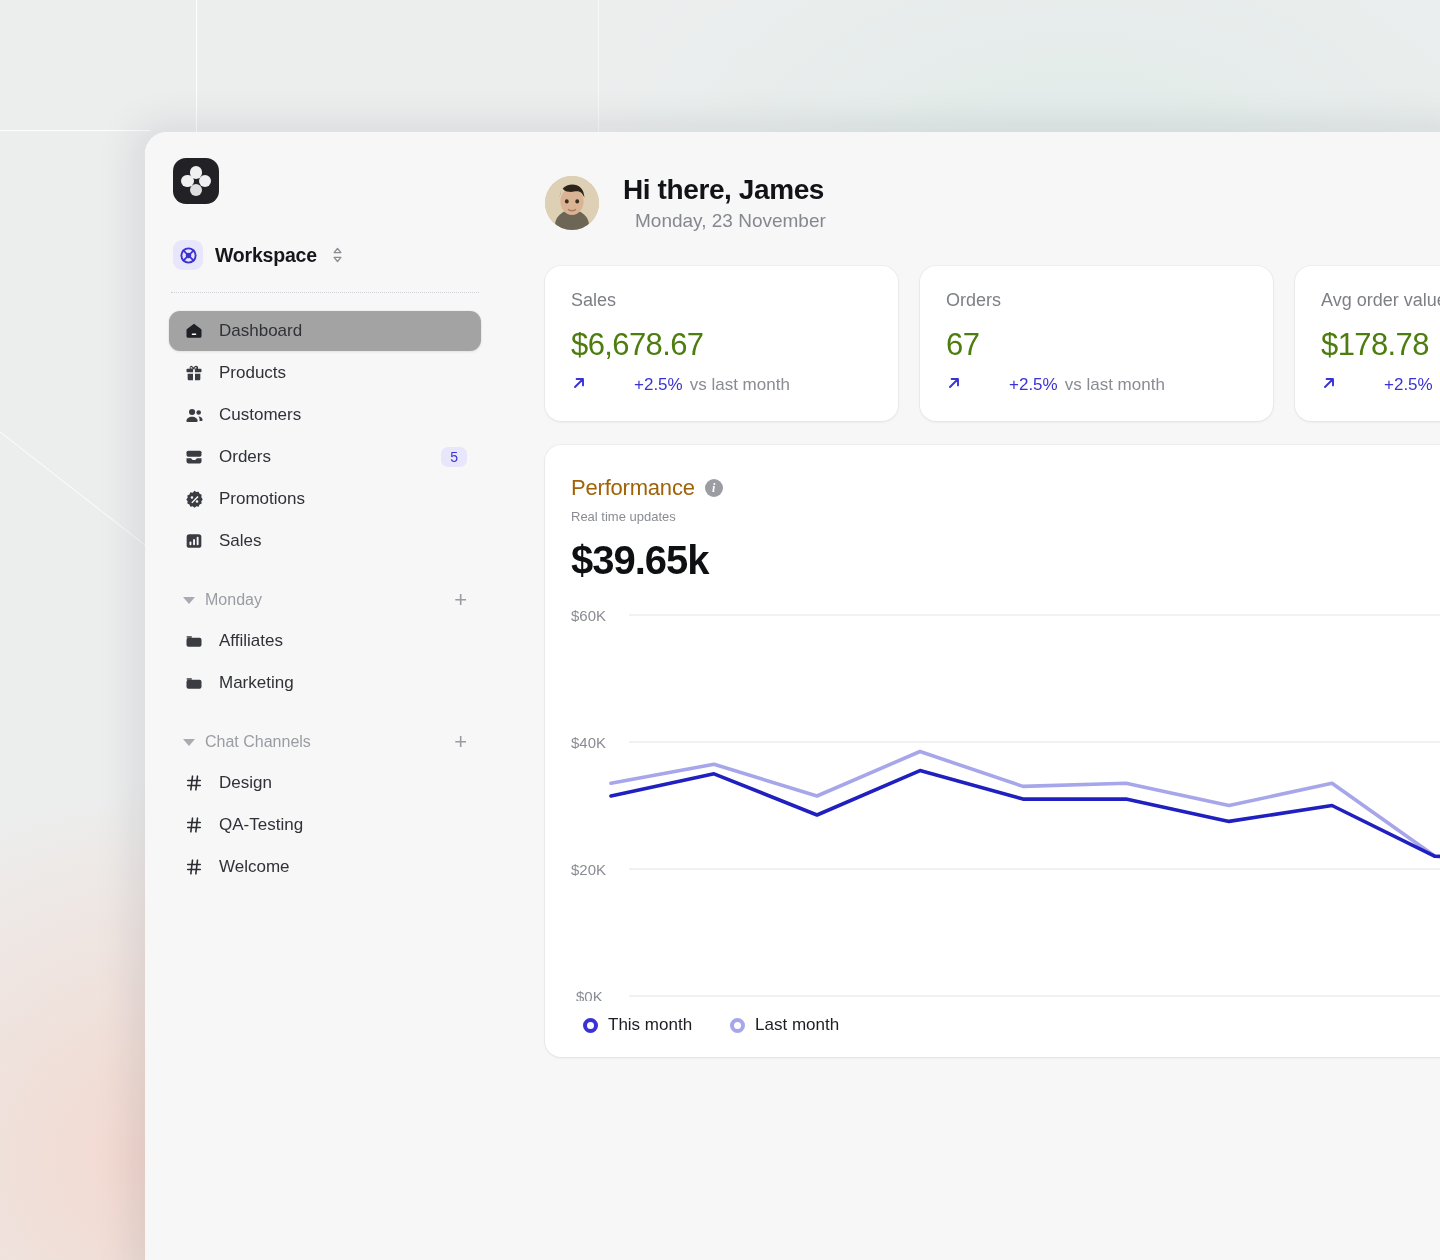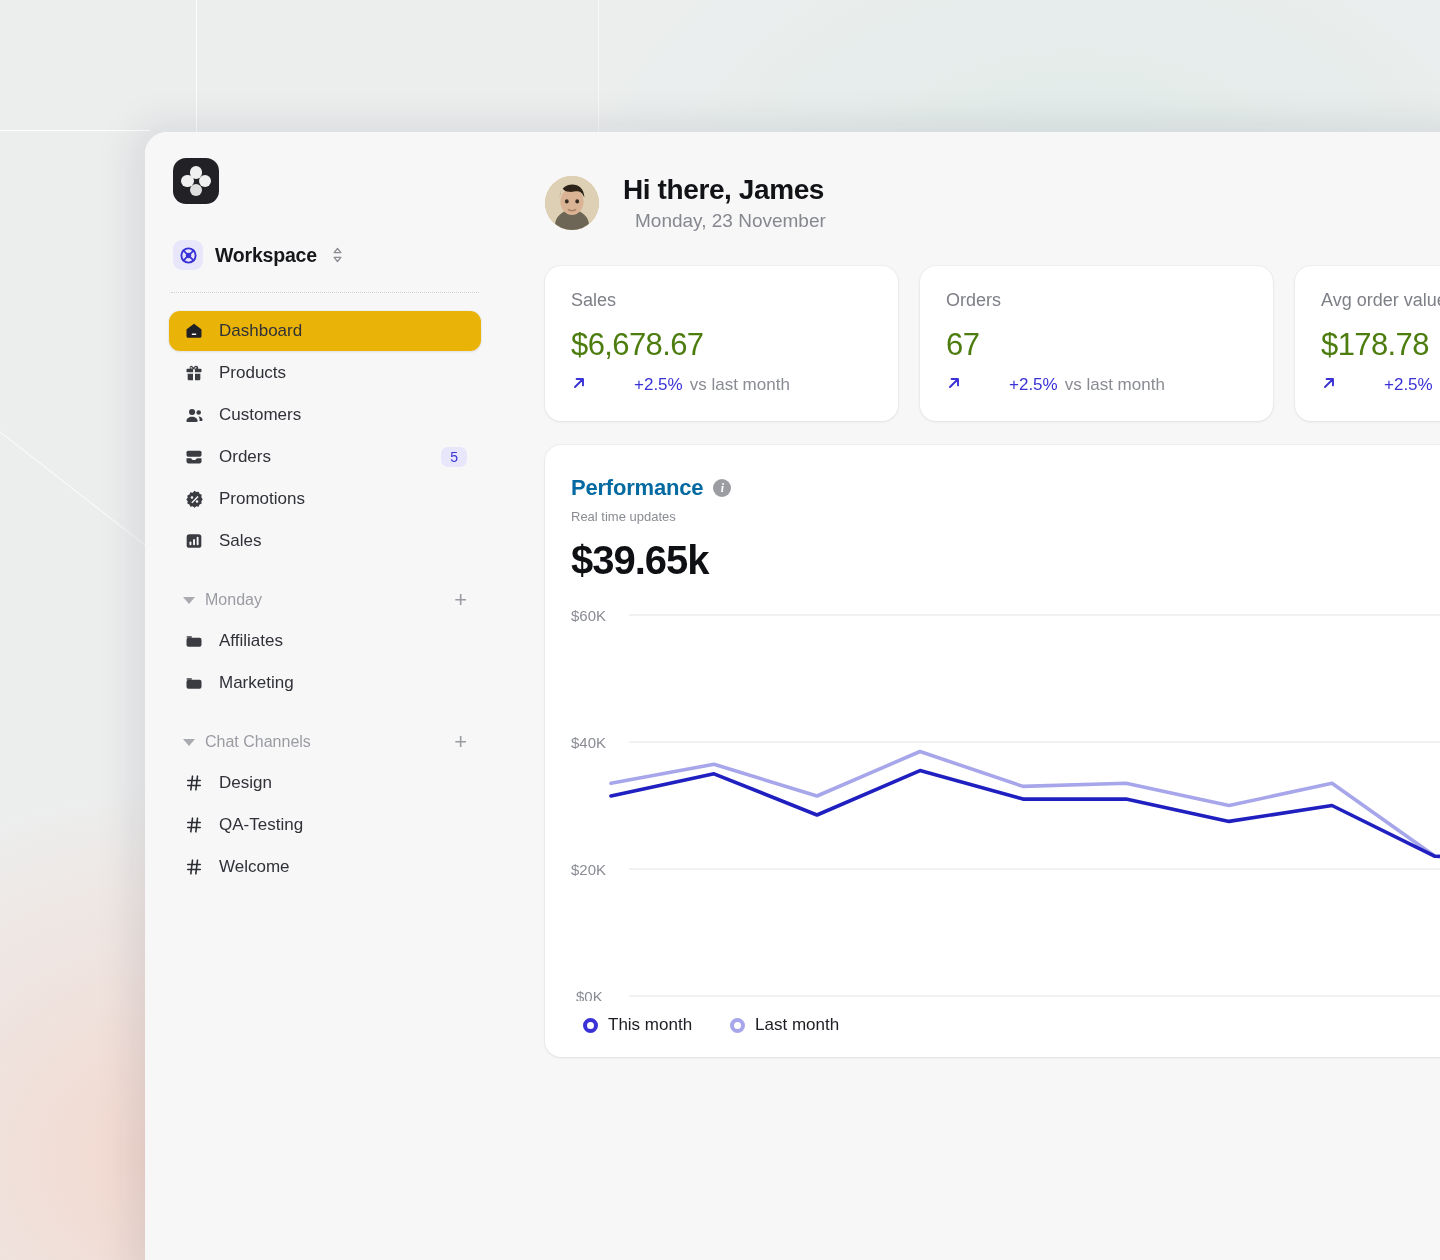--- a/index.html
+++ b/index.html
@@ -92,21 +92,21 @@
   .nav-item {
     display: flex; align-items: center; gap: 14px;
     height: 40px; padding: 0 14px;
     border-radius: 11px;
     color: #303238; font-size: 17px;
     margin-bottom: 2px;
     cursor: pointer;
     position: relative;
   }
   .nav-item.active {
-    background: #eab308;
+    background: #a3a3a3;
     box-shadow: 0 1px 3px rgba(20,24,40,.08), 0 0 0 1px rgba(20,24,40,.025);
     font-weight: 400;
   }
   .nav-item .ico { width: 22px; height: 22px; flex: 0 0 22px; display:flex; align-items:center; justify-content:center; color:#3a3c42; }
   .nav-item .lbl { white-space: nowrap; }
   .nav-badge {
     margin-left: auto;
     background: #e7e6fb; color: #3a32d6;
     font-size: 14px; font-weight: 500;
     border-radius: 7px; padding: 3px 9px; line-height: 1;
@@ -162,21 +162,21 @@
   .stat-delta .pct { color: #3a32d6; font-weight: 500; margin-left: 40px; }
 
   .panel {
     background: #fff; border-radius: 16px;
     box-shadow: 0 1px 3px rgba(20,24,40,.07), 0 0 0 1px rgba(20,24,40,.03);
     padding: 30px 0 22px 26px;
     width: 1090px;
   }
   .panel-head { display: flex; align-items: flex-start; }
   .panel-title { display: flex; align-items: center; gap: 10px; }
-  .panel-title h2 { font-size: 22px; font-weight: 700; color: #0369a1; letter-spacing: -.2px; }
+  .panel-title h2 { font-size: 22px; font-weight: 400; color: #a16207; letter-spacing: -.2px; }
   .info-dot {
     width: 18px; height: 18px; border-radius: 50%;
     background: #9b9da3; color: #fff;
     font-size: 12px; font-weight: 700; font-style: italic;
     display: flex; align-items: center; justify-content: center;
     font-family: "Liberation Serif", serif;
   }
   .panel-sub { font-size: 13px; color: #8a8c93; margin-top: 8px; }
   .panel-big { font-size: 40px; font-weight: 700; color: #0f1013; letter-spacing: -1px; margin-top: 14px; }
 

